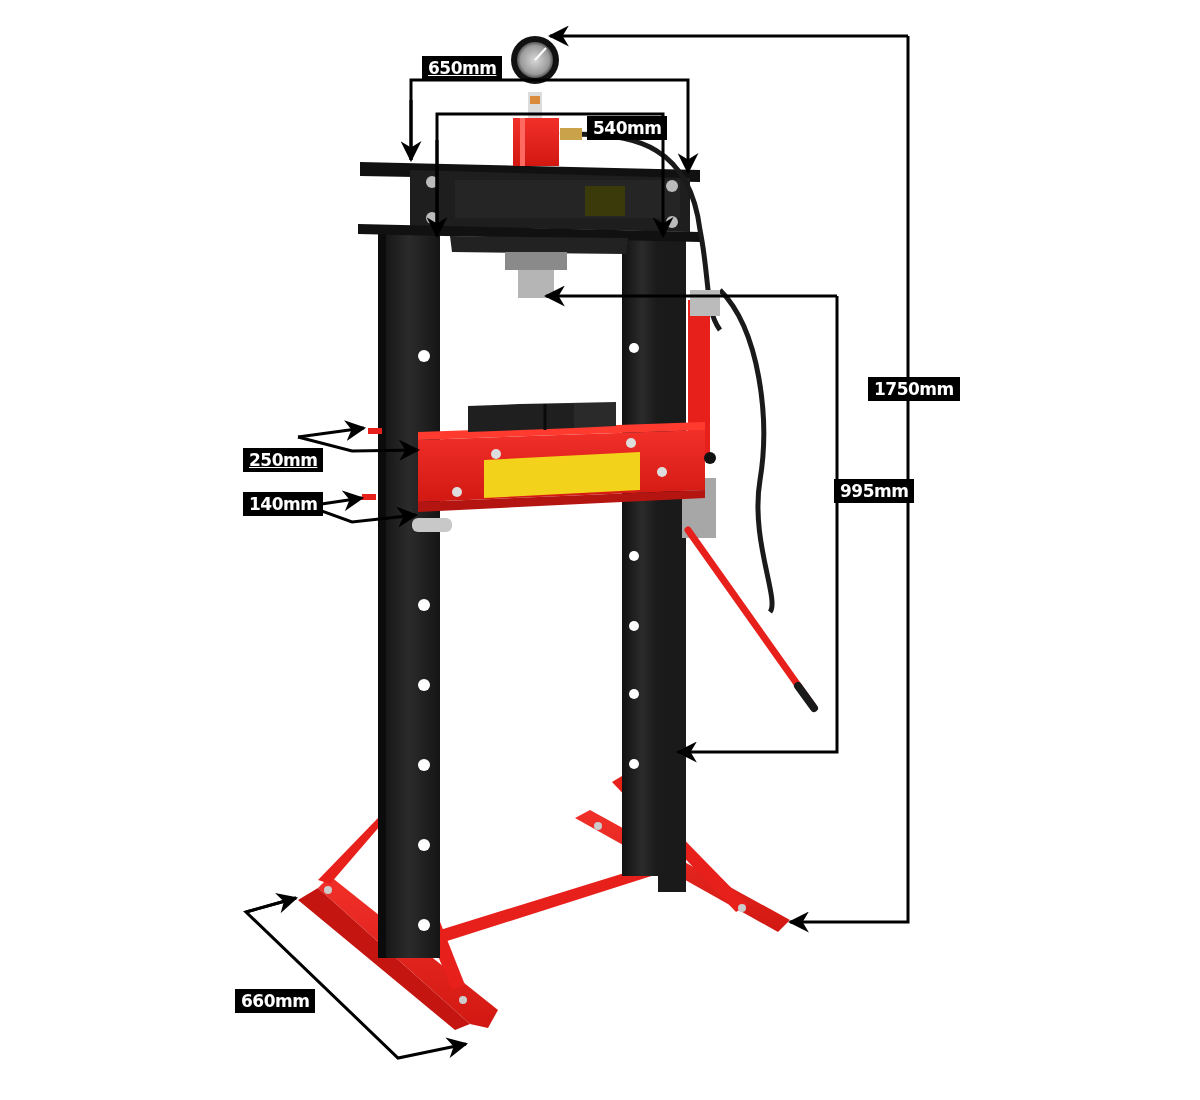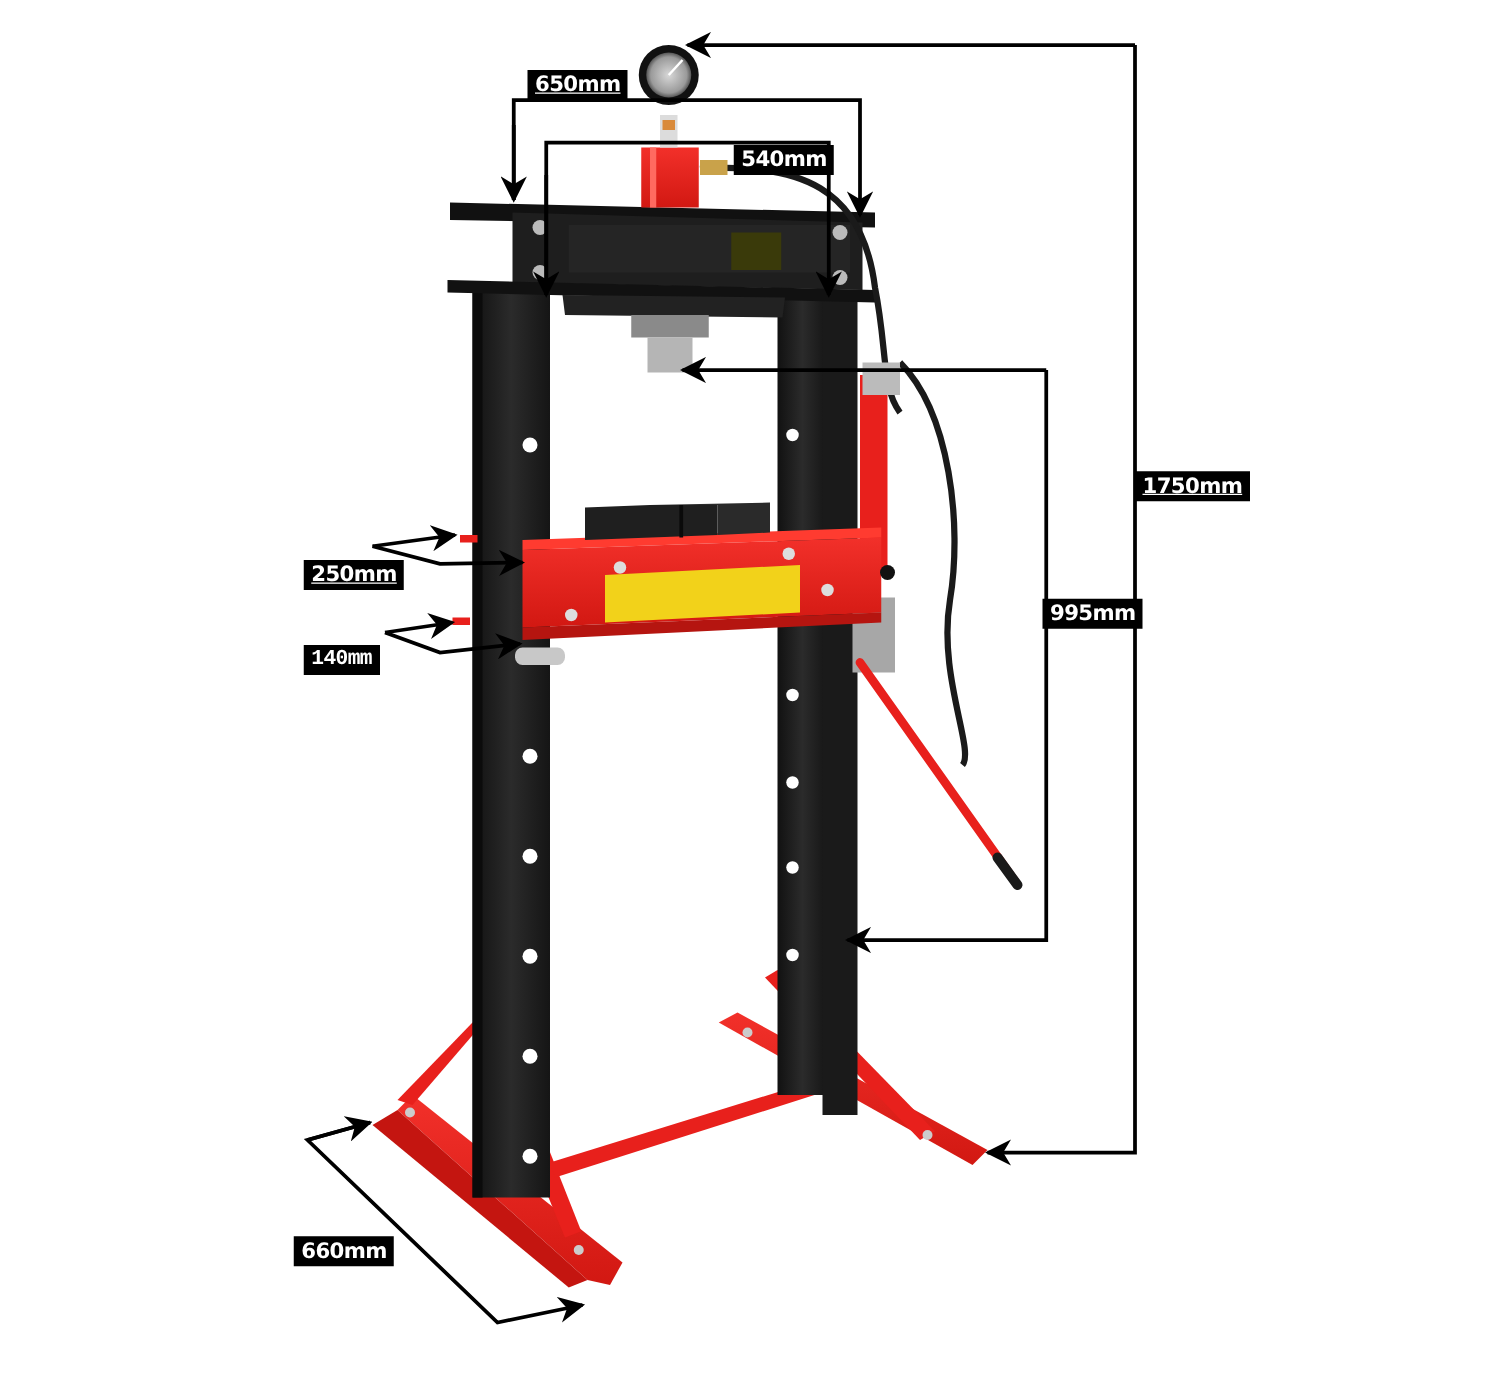--- a/index.html
+++ b/index.html
@@ -190,18 +190,18 @@
 
     <g fill="none" stroke="#000" stroke-width="3">
       <polyline points="296,898 246,912 398,1058 466,1044" marker-end="url(#arrow)"></polyline>
       <line x1="246" y1="912" x2="296" y2="898" marker-end="url(#arrow)"></line>
     </g>
   </svg>
 
   
   <div class="dim-label" style="left:422px; top:56px;text-decoration:underline;">650mm</div>
   <div class="dim-label" style="left:587px; top:96px;margin-top:20px;">540mm</div>
-  <div class="dim-label" style="left:908px; top:377px;text-decoration:underline;">1750mm</div>
+  <div class="dim-label" style="left:868px; top:377px;">1750mm</div>
   <div class="dim-label" style="left:834px; top:479px;">995mm</div>
   <div class="dim-label" style="left:243px; top:448px;text-decoration:underline;">250mm</div>
-  <div class="dim-label" style="left:243px; top:516px;font-family:Liberation Mono, monospace;">140mm</div>
+  <div class="dim-label" style="left:243px; top:492px;">140mm</div>
   <div class="dim-label" style="left:235px; top:989px;">660mm</div>
 </div>
 
 </body></html>

